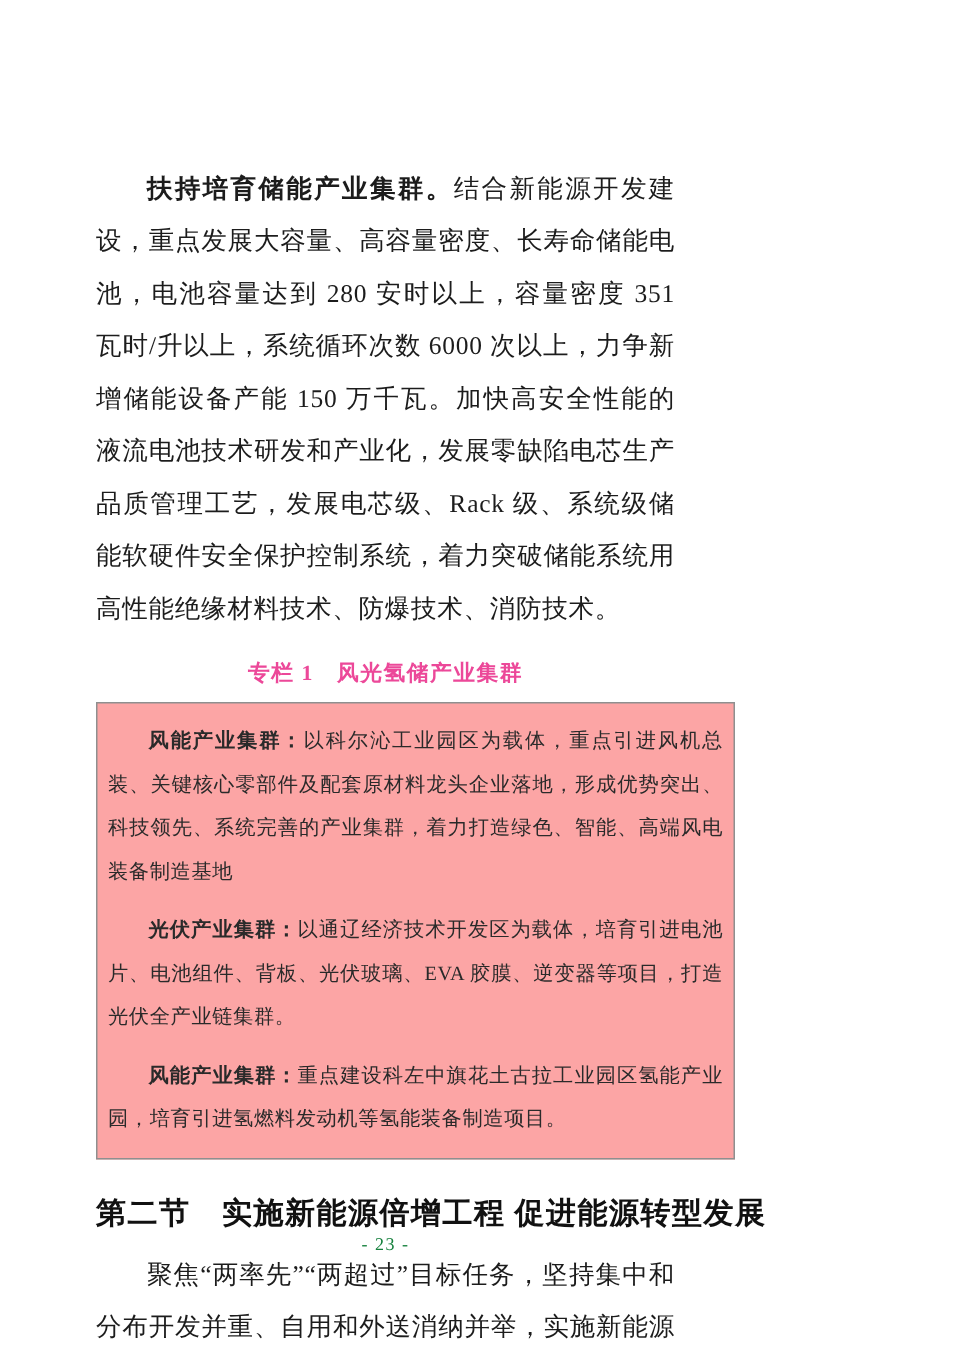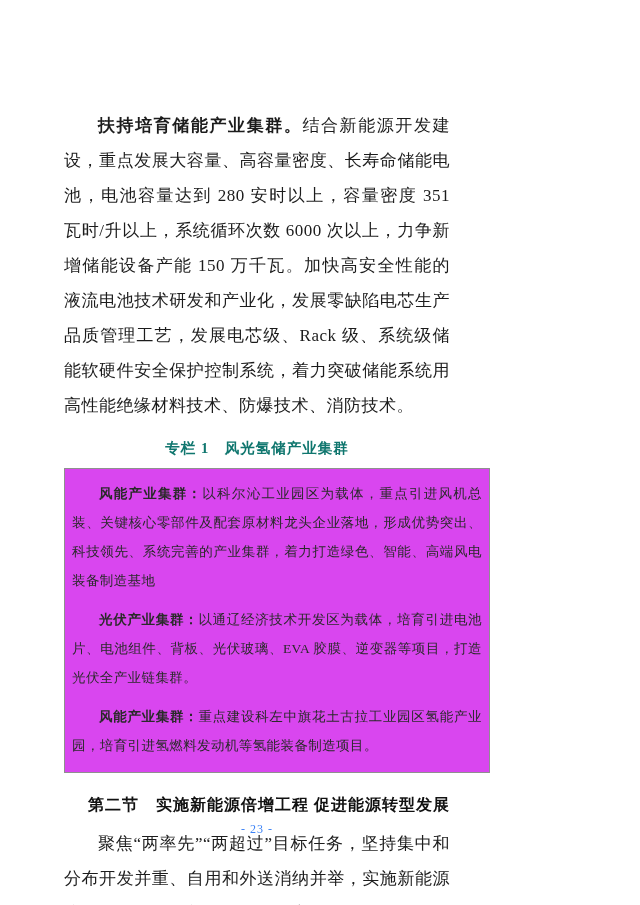--- a/index.html
+++ b/index.html
@@ -28,63 +28,63 @@
     letter-spacing: 0.5px;
   }
   .para .lead {
     font-weight: bold;
   }
   .box-title {
     margin-top: 16px;
     text-align: center;
     font-size: 14.5px;
     font-weight: bold;
-    color: #0f766e;
+    color: #ec4899;
     letter-spacing: 1px;
   }
   .column-box {
     margin: 10px auto 0 auto;
     width: 426px;
     border: 1px solid #8f8f8f;
     box-sizing: border-box;
     padding: 10px 7px 12px 7px;
-    background: #d946ef;
+    background: #fca5a5;
   }
   .box-para {
     margin: 0 0 10px 0;
     font-size: 13.5px;
     line-height: 29px;
     text-align: justify;
     text-indent: 2em;
     color: #2a2a2a;
     letter-spacing: 0.4px;
   }
   .box-para:last-child {
     margin-bottom: 0;
   }
   .box-para .lead {
     font-weight: bold;
   }
   .section-heading {
     margin: 22px 0 10px 0;
     text-align: right;
-    font-size: 16px;
+    font-size: 20px;
     font-weight: bold;
     color: #111111;
     letter-spacing: 1px;
     white-space: nowrap;
   }
   .page-number {
     position: absolute;
     left: 0;
     right: 0;
     top: 822px;
     text-align: center;
     font-size: 12px;
-    color: #3b82f6;
+    color: #15803d;
     letter-spacing: 1px;
   }
 </style>
 </head>
 <body>
 
 <div class="page">
 
   <p class="para"><span class="lead">扶持培育储能产业集群。</span><span>结合新能源开发建设，重点发展大容量、高容量密度、长寿命储能电池，电池容量达到 280 安时以上，容量密度 351 瓦时/升以上，系统循环次数 6000 次以上，力争新增储能设备产能 150 万千瓦。加快高安全性能的液流电池技术研发和产业化，发展零缺陷电芯生产品质管理工艺，发展电芯级、Rack 级、系统级储能软硬件安全保护控制系统，着力突破储能系统用高性能绝缘材料技术、防爆技术、消防技术。</span></p>
 

